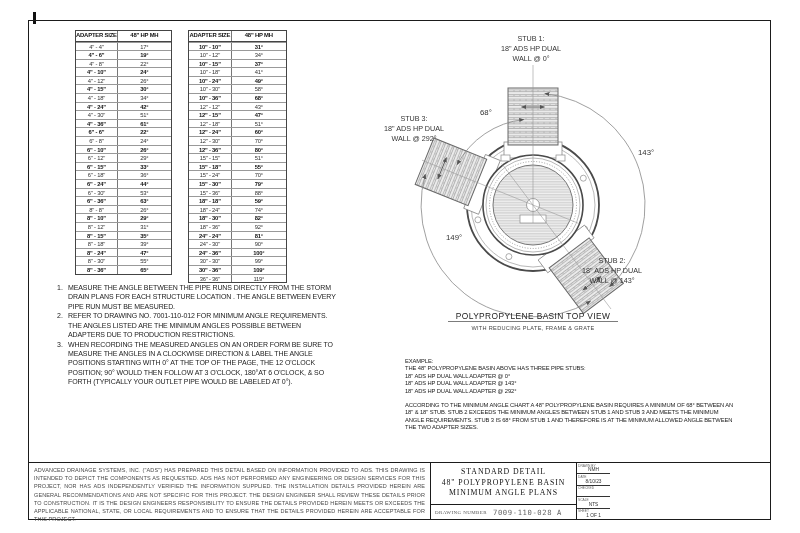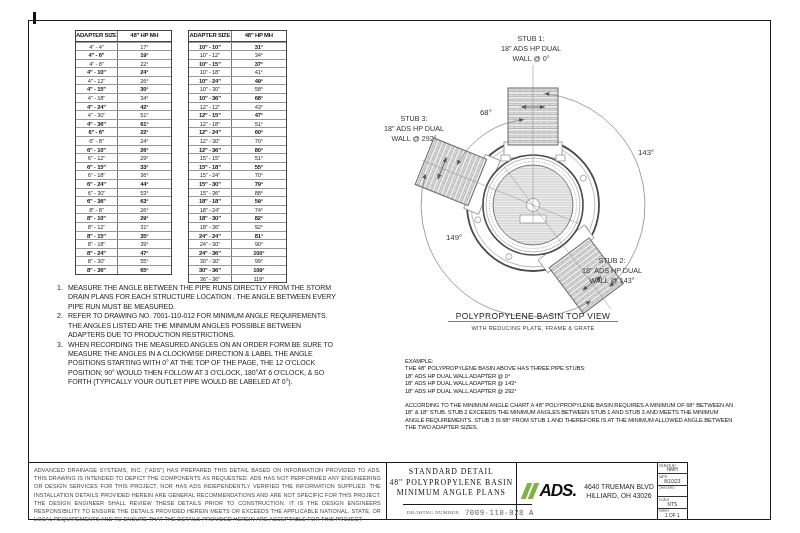--- a/index.html
+++ b/index.html
@@ -35,30 +35,30 @@
   .albl{font-family:"Liberation Sans",sans-serif;font-size:7.8px;fill:#333;}
   .cap{font-family:"Liberation Sans",sans-serif;font-size:8.4px;letter-spacing:0.4px;fill:#222;}
   .subcap{font-family:"Liberation Sans",sans-serif;font-size:5.6px;letter-spacing:0.3px;fill:#444;}
 
   
   .example{position:absolute;left:405px;top:358px;width:332px;}
   .exline{font-size:5.8px;line-height:7.4px;color:#222;letter-spacing:-0.1px;white-space:nowrap;}
   .expara{margin:7px 0 0 0;font-size:5.8px;line-height:7.4px;color:#222;letter-spacing:-0.1px;}
 
   
-  .titleblock{position:absolute;left:28px;top:462px;width:660px;height:58px;box-sizing:border-box;
+  .titleblock{position:absolute;left:28px;top:462px;width:743px;height:58px;box-sizing:border-box;
         border:1.4px solid #1b1b1b;display:flex;background:#fff;}
   .tb-sec{box-sizing:border-box;height:100%;position:relative;}
   .tb-disclaimer{width:402px;border-right:1.2px solid #1b1b1b;padding:3px 5px;
         font-size:5.5px;line-height:8.2px;color:#4a4a4a;text-align:justify;letter-spacing:0.1px;}
   .tb-detail{width:146px;border-right:1.2px solid #1b1b1b;text-align:center;}
   .tb-detail .t{font-family:"Liberation Serif",serif;font-size:7.8px;letter-spacing:0.9px;
         line-height:10.5px;color:#111;white-space:nowrap;}
   .tb-detail .t:first-child{margin-top:4px;}
-  .dn-strip{position:absolute;left:16px;bottom:0;width:100%;height:15px;border-top:1px solid #1b1b1b;
+  .dn-strip{position:absolute;left:0;bottom:0;width:100%;height:15px;border-top:1px solid #1b1b1b;
         box-sizing:border-box;display:flex;align-items:center;}
   .dn-label{font-family:"Liberation Serif",serif;font-size:5px;letter-spacing:0.4px;color:#555;
         margin-left:4px;white-space:nowrap;}
   .dn-num{font-family:"DejaVu Sans Mono",monospace;font-size:7.2px;color:#666;
         letter-spacing:0.6px;margin-left:6px;white-space:nowrap;}
   .tb-logo{width:159px;border-right:1.2px solid #1b1b1b;display:flex;align-items:center;}
   .logo{display:flex;align-items:center;margin-left:7px;}
   .logo .bar{width:5px;height:16px;transform:skewX(-22deg);margin-right:2.5px;}
   .logo .ads{font-style:italic;font-weight:900;font-size:17px;letter-spacing:-1px;color:#0d0d0d;
         font-family:"Liberation Sans",sans-serif;margin-left:1px;}
@@ -428,31 +428,20 @@
     <div class="tb-sec tb-disclaimer">ADVANCED DRAINAGE SYSTEMS, INC. ("ADS") HAS PREPARED THIS DETAIL BASED ON INFORMATION PROVIDED TO ADS.  THIS DRAWING IS INTENDED TO DEPICT THE COMPONENTS AS REQUESTED.  ADS HAS NOT PERFORMED ANY ENGINEERING OR DESIGN SERVICES FOR THIS PROJECT, NOR HAS ADS INDEPENDENTLY VERIFIED THE INFORMATION SUPPLIED.  THE INSTALLATION DETAILS PROVIDED HEREIN ARE GENERAL RECOMMENDATIONS AND ARE NOT SPECIFIC FOR THIS PROJECT.  THE DESIGN ENGINEER SHALL REVIEW THESE DETAILS PRIOR TO CONSTRUCTION.  IT IS THE DESIGN ENGINEERS RESPONSIBILITY TO ENSURE THE DETAILS PROVIDED HEREIN MEETS OR EXCEEDS THE APPLICABLE NATIONAL, STATE, OR LOCAL REQUIREMENTS AND TO ENSURE THAT THE DETAILS PROVIDED HEREIN ARE ACCEPTABLE FOR THIS PROJECT.</div>
     <div class="tb-sec tb-detail">
       <div class="t">STANDARD DETAIL</div>
       <div class="t">48" POLYPROPYLENE BASIN</div>
       <div class="t">MINIMUM ANGLE PLANS</div>
       <div class="dn-strip">
         <span class="dn-label">DRAWING NUMBER</span>
         <span class="dn-num">7009-110-028 A</span>
       </div>
     </div>
-    <div class="tb-sec tb-logo">
-      <div class="logo">
-        <span class="bar" style="background: rgb(124, 179, 66);"></span>
-        <span class="bar" style="background: rgb(124, 179, 66);"></span>
-        <span class="ads">ADS.</span>
-      </div>
-      <div class="address">
-        <div>4640 TRUEMAN BLVD</div>
-        <div>HILLIARD, OH  43026</div>
-      </div>
-    </div>
     <div class="tb-sec tb-info">
         <div class="kv">
           <span class="k">DRAWN BY</span>
           <span class="v">NMH</span>
         </div>
         <div class="kv">
           <span class="k">DATE</span>
           <span class="v">8/10/23</span>
         </div>
         <div class="kv">

